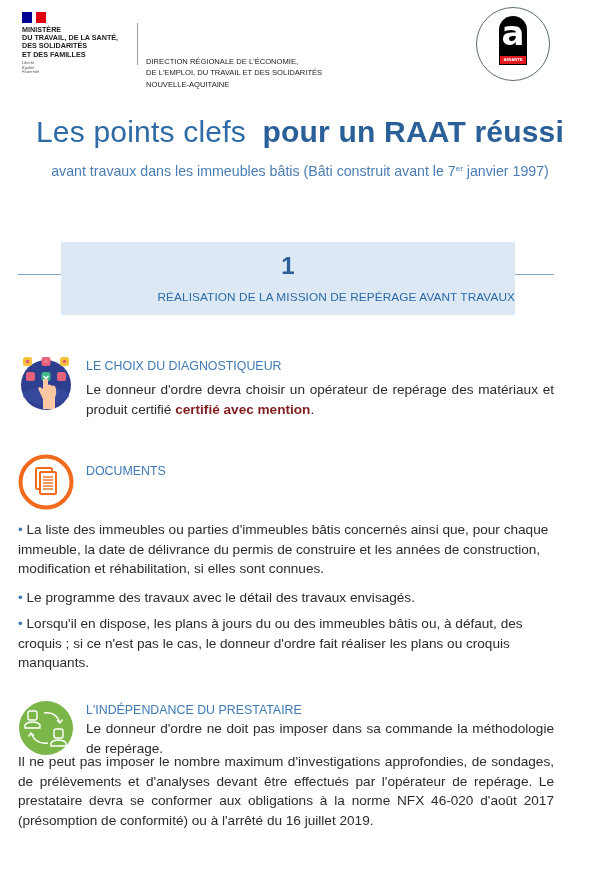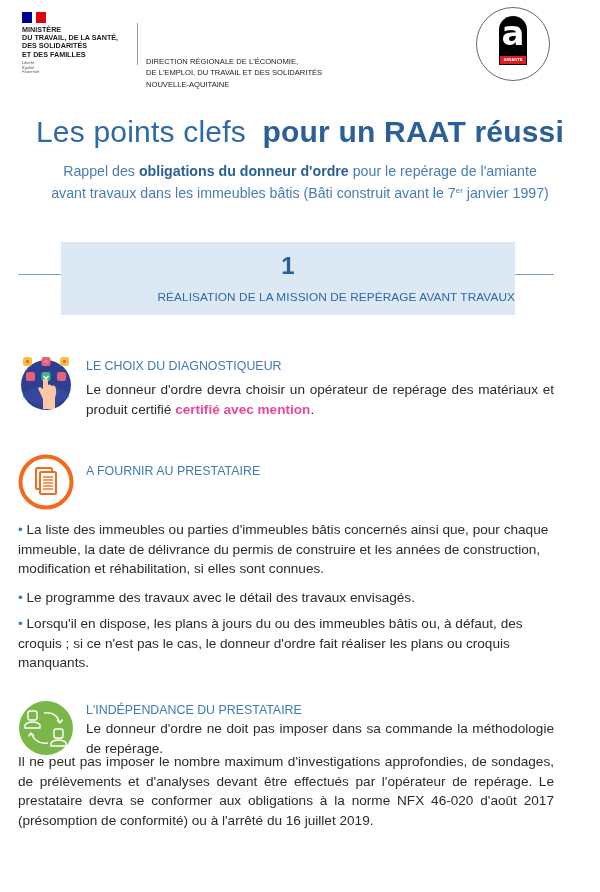--- a/index.html
+++ b/index.html
@@ -32,21 +32,21 @@
   
   .rule { top: 274px; height: 1px; background: #7ea3c9; }
   .banner { left: 61px; top: 242px; width: 454px; height: 73px; background: #dce8f4; }
   .banner-num { left: 61px; top: 251px; width: 454px; text-align: center; font-size: 24px; font-weight: bold; color: #2a5f98; line-height: 30px; }
   .banner-title { left: 61px; top: 289px; width: 454px; text-align: right; font-size: 11.8px; color: #2d6aa6; line-height: 16px; text-transform: uppercase; letter-spacing: 0.1px; }
 
   
   .icon { position: absolute; }
   .heading { font-size: 12.4px; color: #3f7ab5; text-transform: uppercase; line-height: 17px; }
   .text { font-size: 13.6px; color: #2b2b2b; line-height: 19.5px; text-align: justify; }
-  .text b { color: #ec4899; }
+  .text b { color: #7f1d1d; }
   .bullet-dot { color: #3f7ab5; }
 </style>
 </head>
 <body>
 
 <div class="abs flag">
   <span style="width:10px;background:#000091"></span>
   <span style="width:4px;background:#ffffff"></span>
   <span style="width:10px;background:#e1000f"></span>
 </div>
@@ -70,21 +70,20 @@
 
 <div class="abs logo-circle"></div>
 <div class="abs logo-badge"></div>
 <div class="abs logo-a">a</div>
 <div class="abs logo-label">AMIANTE</div>
 
 <div class="abs title">
   <span class="light">Les points clefs </span><span class="bold">pour un RAAT réussi</span>
 </div>
 <div class="abs subtitle">
-  <div><span>Rappel des </span><b>obligations du donneur d'ordre</b><span> pour le repérage de l'amiante</span></div>
   <div><span>avant travaux dans les immeubles bâtis (Bâti construit avant le 7</span><sup>er</sup><span> janvier 1997)</span></div>
 </div>
 
 <div class="abs rule" style="left:18px;width:44px;"></div>
 <div class="abs rule" style="left:514px;width:40px;"></div>
 <div class="abs banner"></div>
 <div class="abs banner-num">1</div>
 <div class="abs banner-title">RÉALISATION DE LA MISSION DE REPÉRAGE AVANT TRAVAUX</div>
 
 <svg class="icon" style="left:17px;top:353px" width="58" height="58" viewBox="0 0 58 58">
@@ -111,21 +110,21 @@
   <circle cx="29" cy="29" r="25.5" fill="#fff" stroke="#f26b1d" stroke-width="4"></circle>
   <rect x="19" y="15" width="16" height="21" rx="1.5" fill="#fff" stroke="#f26b1d" stroke-width="2"></rect>
   <rect x="23" y="19" width="16" height="22" rx="1.5" fill="#fff" stroke="#f26b1d" stroke-width="2"></rect>
   <line x1="26" y1="24" x2="36" y2="24" stroke="#f26b1d" stroke-width="1.4"></line>
   <line x1="26" y1="27" x2="36" y2="27" stroke="#f26b1d" stroke-width="1.4"></line>
   <line x1="26" y1="30" x2="36" y2="30" stroke="#f26b1d" stroke-width="1.4"></line>
   <line x1="26" y1="33" x2="36" y2="33" stroke="#f26b1d" stroke-width="1.4"></line>
   <line x1="26" y1="36" x2="36" y2="36" stroke="#f26b1d" stroke-width="1.4"></line>
 </svg>
 <div class="abs heading" style="left:86px;top:463px;">
-  <div>A FOURNIR AU PRESTATAIRE</div>
+  <div>DOCUMENTS</div>
 </div>
 
 <div class="abs text" style="left:18px;top:520px;width:536px;text-align:left;">
   <span class="bullet-dot">•</span> <span>La liste des immeubles ou parties d'immeubles bâtis concernés ainsi que, pour chaque immeuble, la date de délivrance du permis de construire et les années de construction, modification et réhabilitation, si elles sont connues.</span>
 </div>
 <div class="abs text" style="left:18px;top:588px;width:536px;text-align:left;">
   <span class="bullet-dot">•</span> <span>Le programme des travaux avec le détail des travaux envisagés.</span>
 </div>
 <div class="abs text" style="left:18px;top:614px;width:536px;text-align:left;">
   <span class="bullet-dot">•</span> <span>Lorsqu'il en dispose, les plans à jours du ou des immeubles bâtis ou, à défaut, des croquis ; si ce n'est pas le cas, le donneur d'ordre fait réaliser les plans ou croquis manquants.</span>

